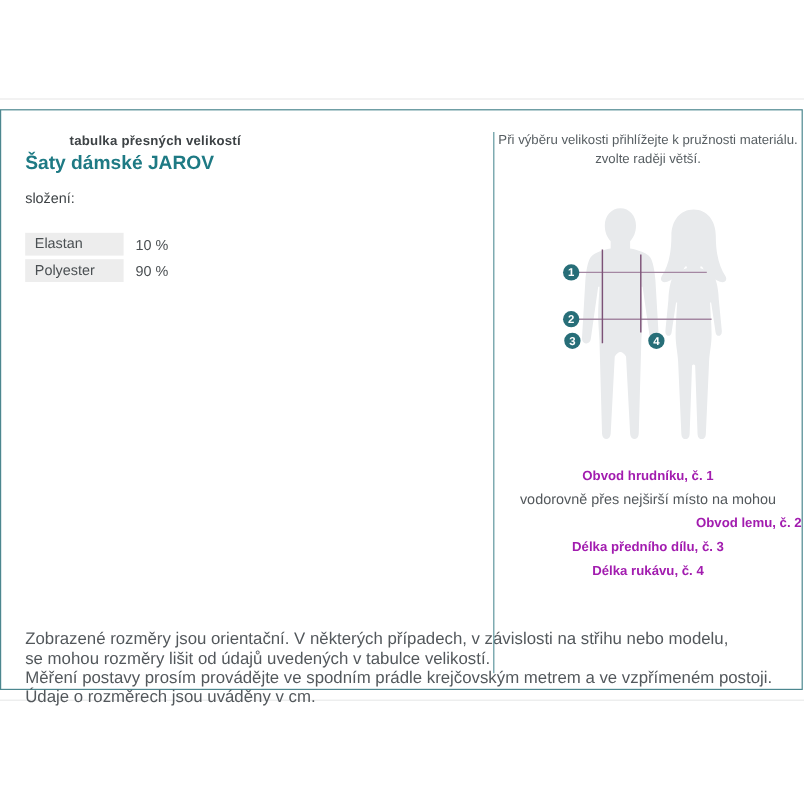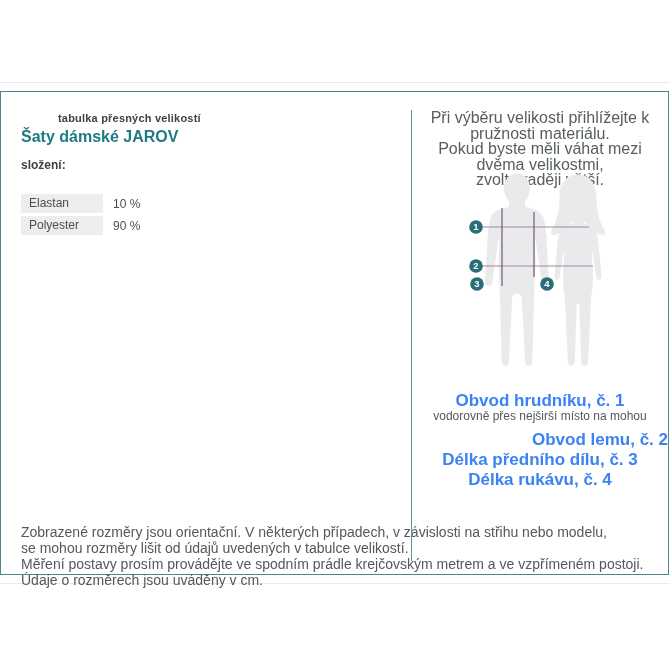--- a/index.html
+++ b/index.html
@@ -15,44 +15,44 @@
   .left-subtitle {
     position:absolute; left:20px; top:20px;
     font-size:11px; font-weight:bold; color:#3d4245; letter-spacing:0.2px;margin-left:37px;
   }
   .left-title {
     position:absolute; left:20px; top:36px;
     font-size:16px; font-weight:bold; color:#1e7a84;
   }
   .composition-label {
     position:absolute; left:20px; top:66px;
-    font-size:12px; font-weight:bold; color:#3d4245;
+    font-size:12px; font-weight:normal; color:#3d4245;
   }
   .comp-row { position:absolute; left:20px; height:19px; display:flex; align-items:center;
     font-size:12px; color:#4a4f52;margin-top:12px; }
   .comp-row.r0 { top:90px; }
   .comp-row.r1 { top:112px; }
   .comp-cell { width:74px; padding-left:8px; background:#ededed; height:19px; line-height:19px; }
   .comp-val { margin-left:10px; }
   .disclaimer {
     position:absolute; left:20px; top:432px;
     font-size:14px; color:#53585c; line-height:16px; white-space:nowrap;
   }
   .v-divider {
     position:absolute; left:410px; top:18px; width:1px; height:451px; background:#5f979e;
   }
   .right-panel { position:absolute; left:411px; top:0; width:256px; height:482px; }
   .intro {
     position:absolute; left:0; top:18px; width:256px; text-align:center;
-    font-size:16px; color:#575e62; line-height:15.5px;
+    font-size:11px; color:#575e62; line-height:15.5px;
   }
   #figure-svg { position:absolute; left:29px; top:69px; }
   .measure-label {
     position:absolute; left:0; width:256px; text-align:center;
-    font-size:17px; font-weight:bold; color:#3b82f6;
+    font-size:11px; font-weight:bold; color:#a21caf;
   }
   .measure-label.sub { font-size:12px; font-weight:normal; color:#53585c; }
   .ml0 { top:299px; } .ml1 { top:317px; } .ml2 { top:338px;text-align:right; } .ml3 { top:358px; } .ml4 { top:378px;text-align:center; }
   .badge-num { font-size:9.5px; font-weight:bold; fill:#ffffff; }
 </style>
 </head>
 <body>
 
 <div class="hairline" style="top:82px"></div>
 <div class="hairline" style="top:583px"></div>
@@ -77,21 +77,20 @@
     <div>se mohou rozměry lišit od údajů uvedených v tabulce velikostí.</div>
     <div>Měření postavy prosím provádějte ve spodním prádle krejčovským metrem a ve vzpřímeném postoji.</div>
     <div>Údaje o rozměrech jsou uváděny v cm.</div>
   </div>
 
   <div class="v-divider"></div>
 
   <div class="right-panel">
     <div class="intro">
       <div>Při výběru velikosti přihlížejte k pružnosti materiálu.</div>
-      <div>Pokud byste měli váhat mezi dvěma velikostmi,</div>
       <div>zvolte raději větší.</div>
     </div>
 
     <svg id="figure-svg" width="230" height="230" viewBox="0 0 230 230">
 
       <path fill="#e8eaec" d="
         M76 12.5 C68.5 12.5 63 18.8 63 27 C63 32.4 64.9 37 67.9 40 L67.9 46
         C60.5 47.4 54 49.8 51.2 53.3 C48.8 56.9 47.5 64.2 46.8 72.8
         L44 120.5 C43.7 126 50.5 127 51.3 121.8 L57.5 78 L58.6 78
         C58 88 57.3 97 57.5 104 C57.7 113 58.7 120.3 58.7 128.3

